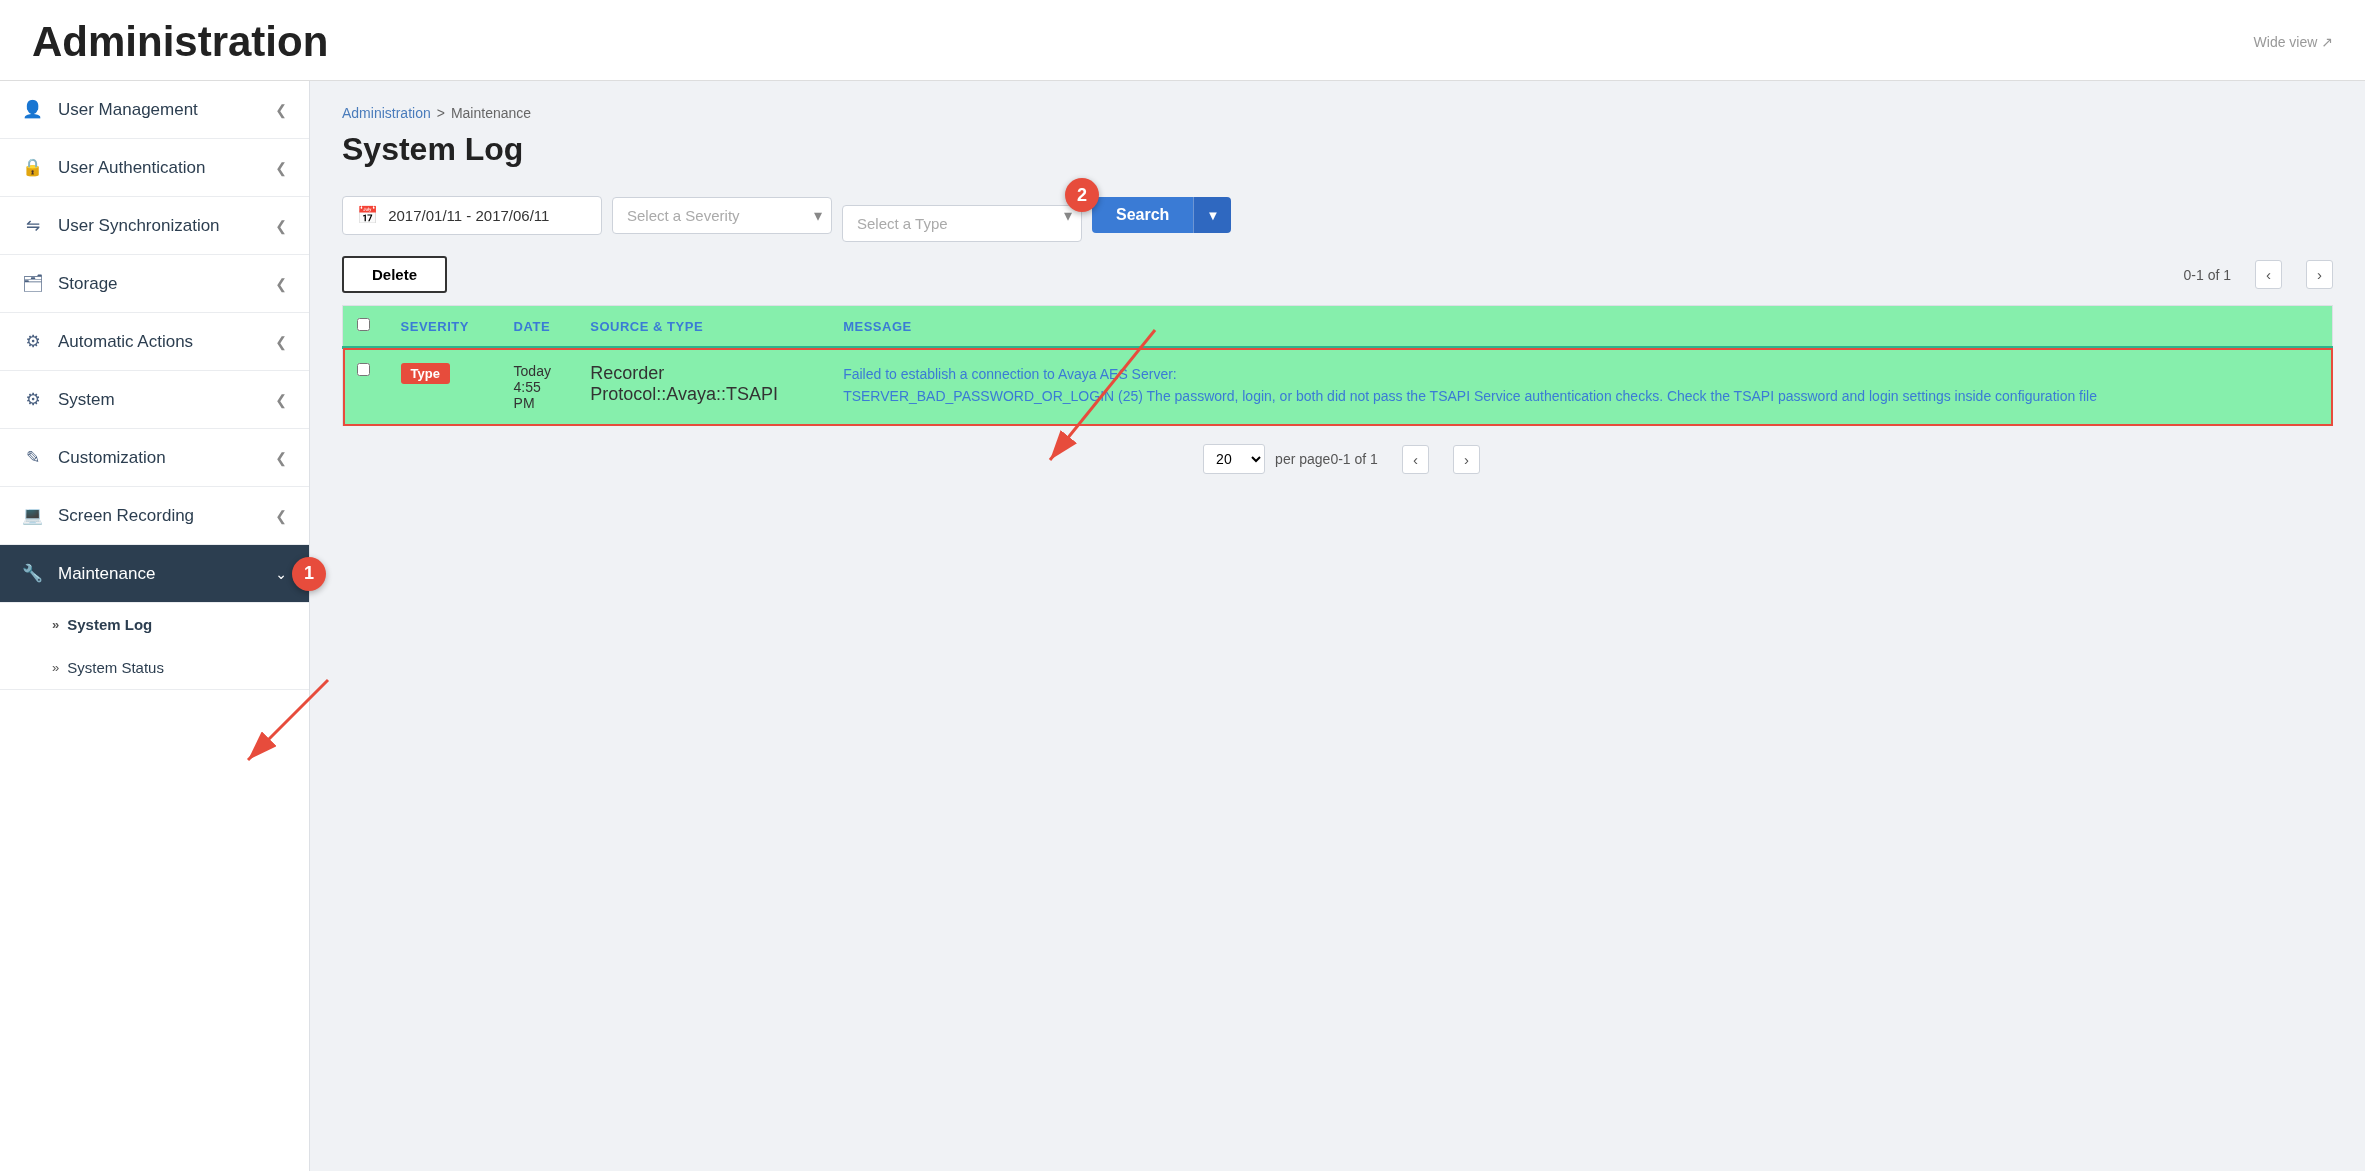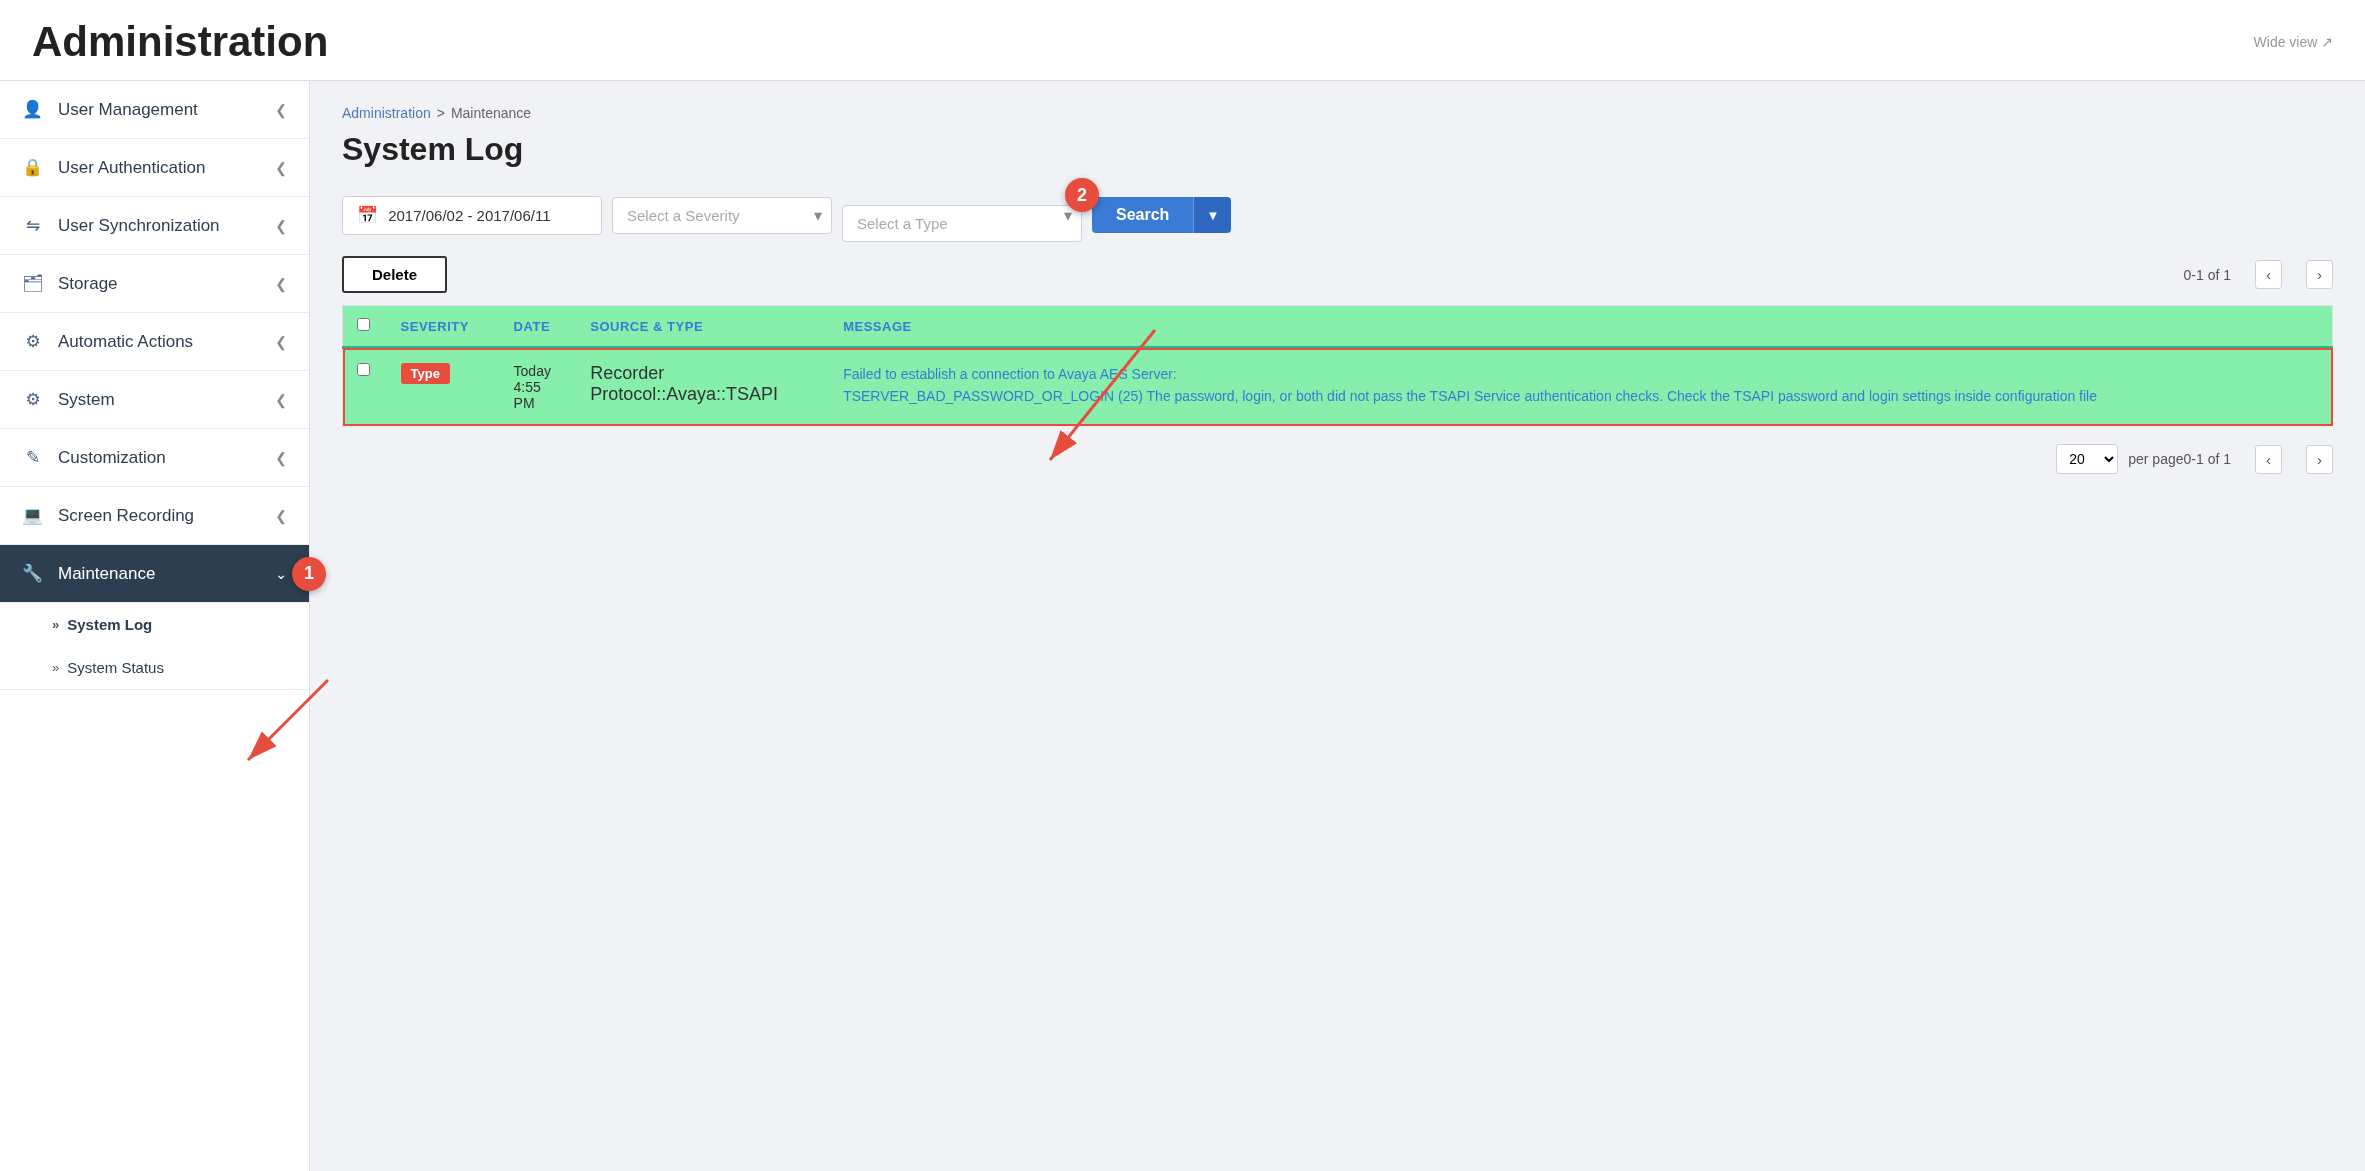--- a/index.html
+++ b/index.html
@@ -262,21 +262,21 @@
       color: #3a7bd5;
       text-decoration: none;
       font-size: 14px;
       line-height: 1.6;
     }
 
     
     .bottom-row {
       display: flex;
       align-items: center;
-      justify-content: flex-end;
+      justify-content: center;
       margin-top: 8px;
       padding-left: 8px;
     }
     .per-page-wrap {
       display: flex;
       align-items: center;
       gap: 10px;
       font-size: 14px;
       color: #555;
     }
@@ -411,21 +411,21 @@
       <span>&gt;</span>
       <span>Maintenance</span>
     </div>
 
     <h2 class="content-title">System Log</h2>
 
     <div class="filter-row">
 
       <div class="filter-date">
         <span class="cal-icon">📅</span>
-        <span>2017/06/02 - 2017/06/11</span>
+        <span>2017/01/11 - 2017/06/11</span>
       </div>
 
       <div class="filter-select-wrap">
         <select class="filter-select">
           <option value="">Select a Severity</option>
           <option value="error">Error</option>
           <option value="warning">Warning</option>
           <option value="info">Info</option>
         </select>
       </div>

